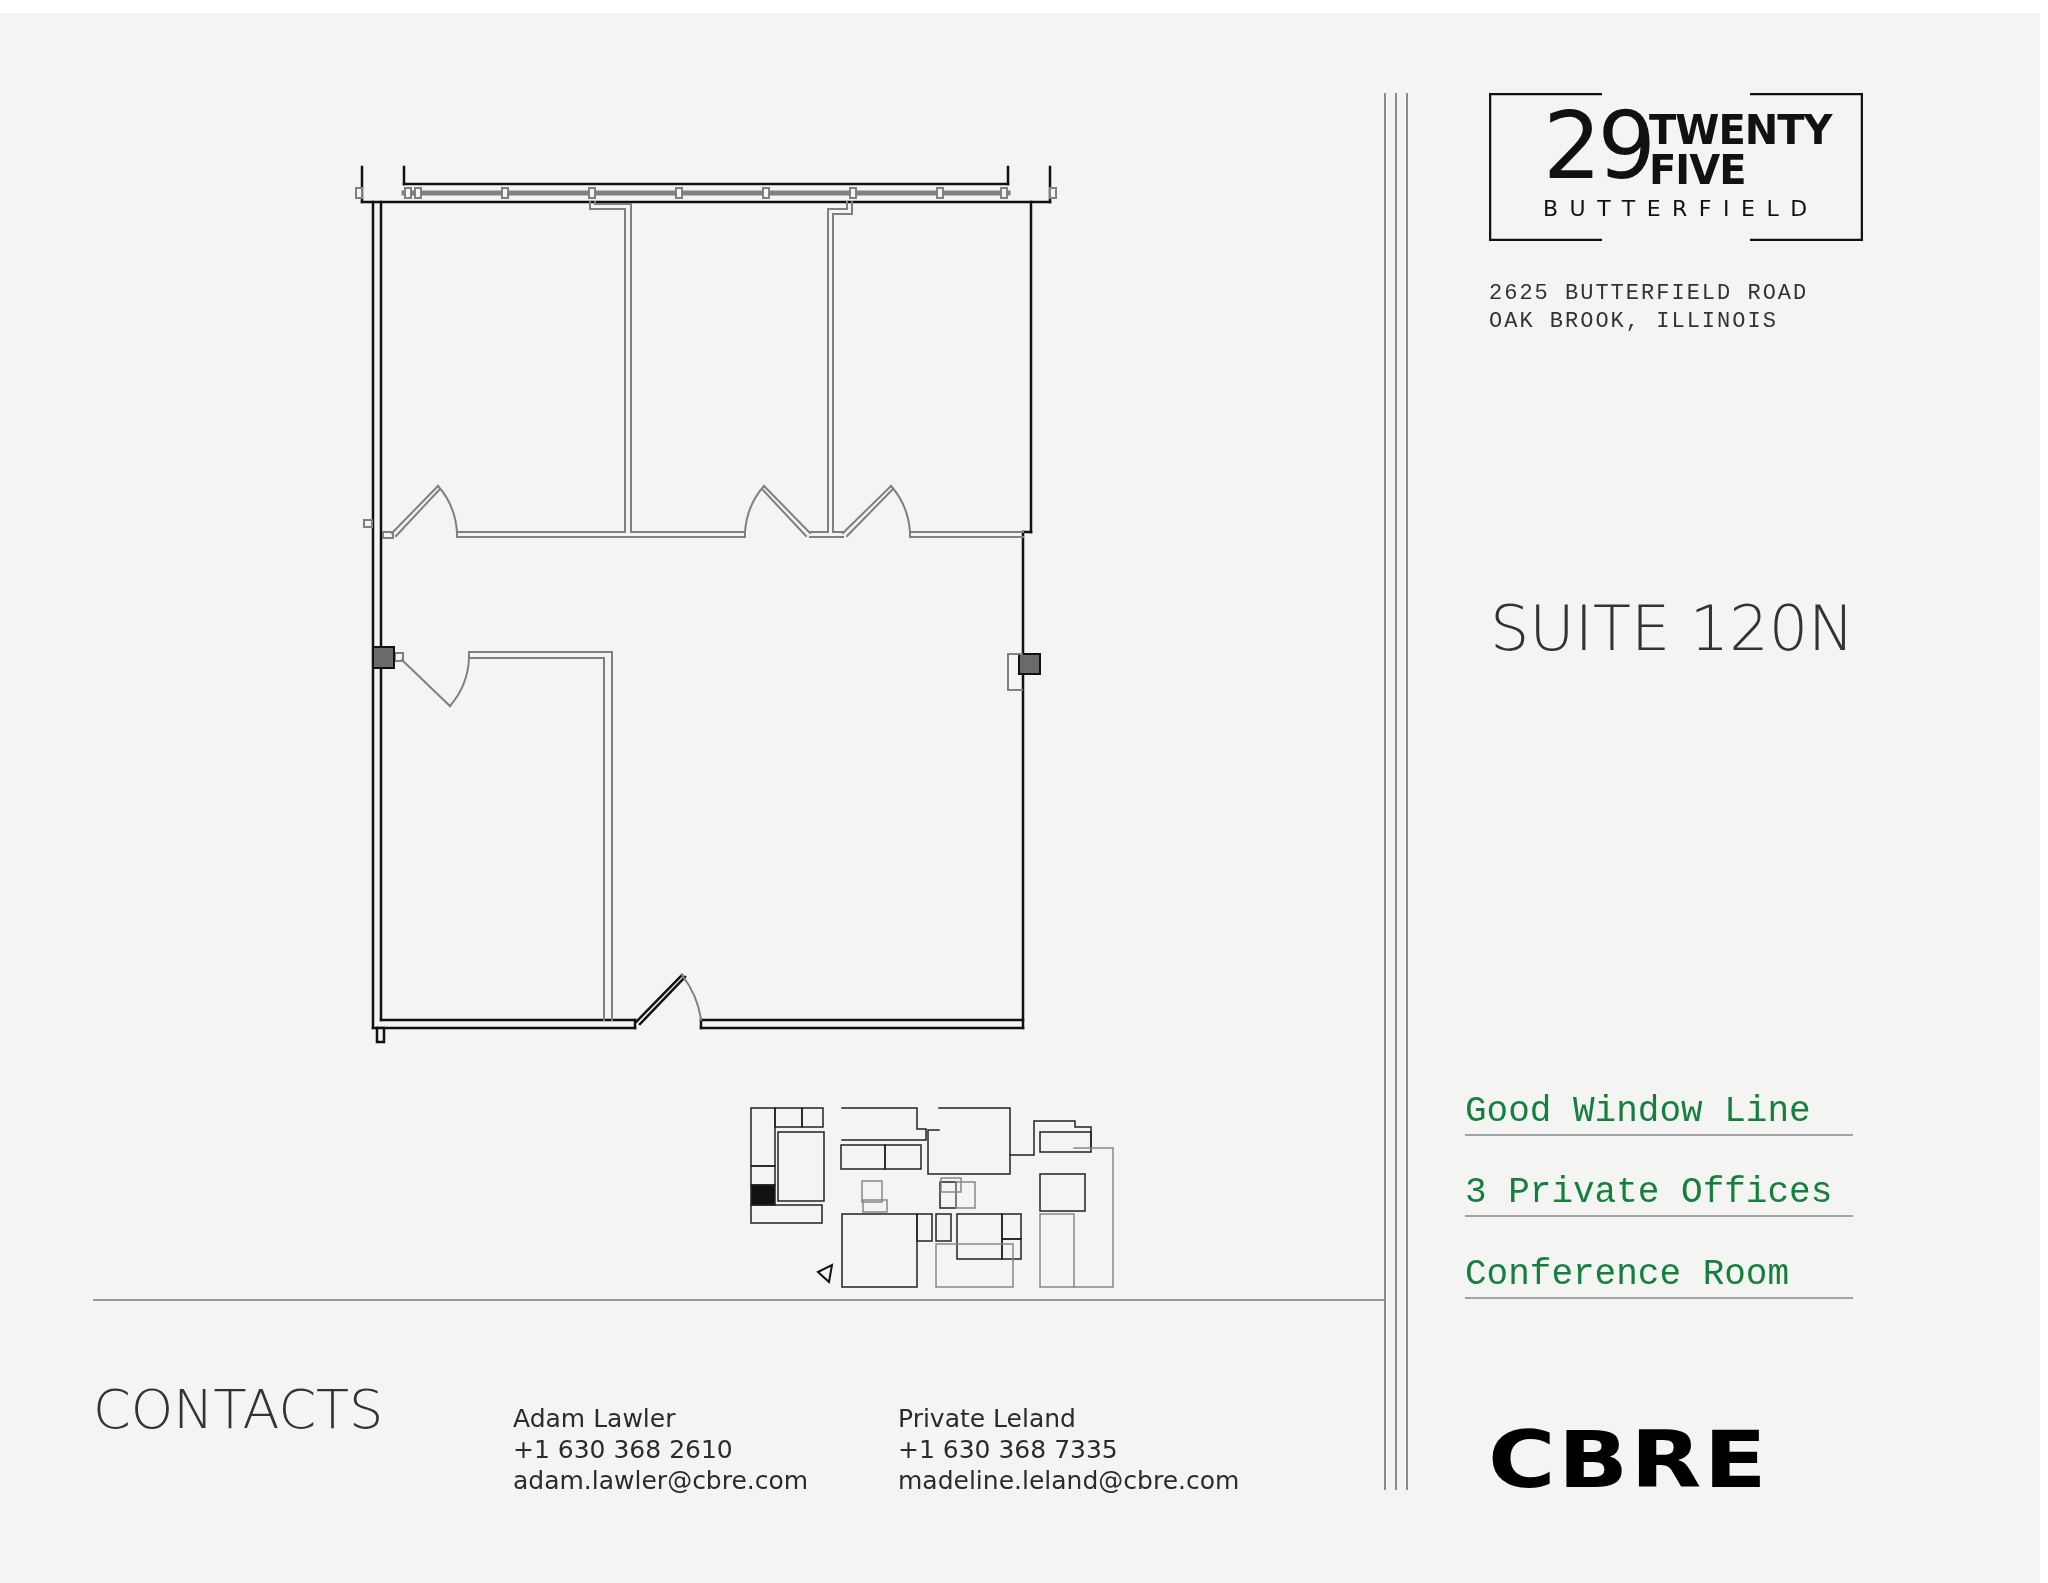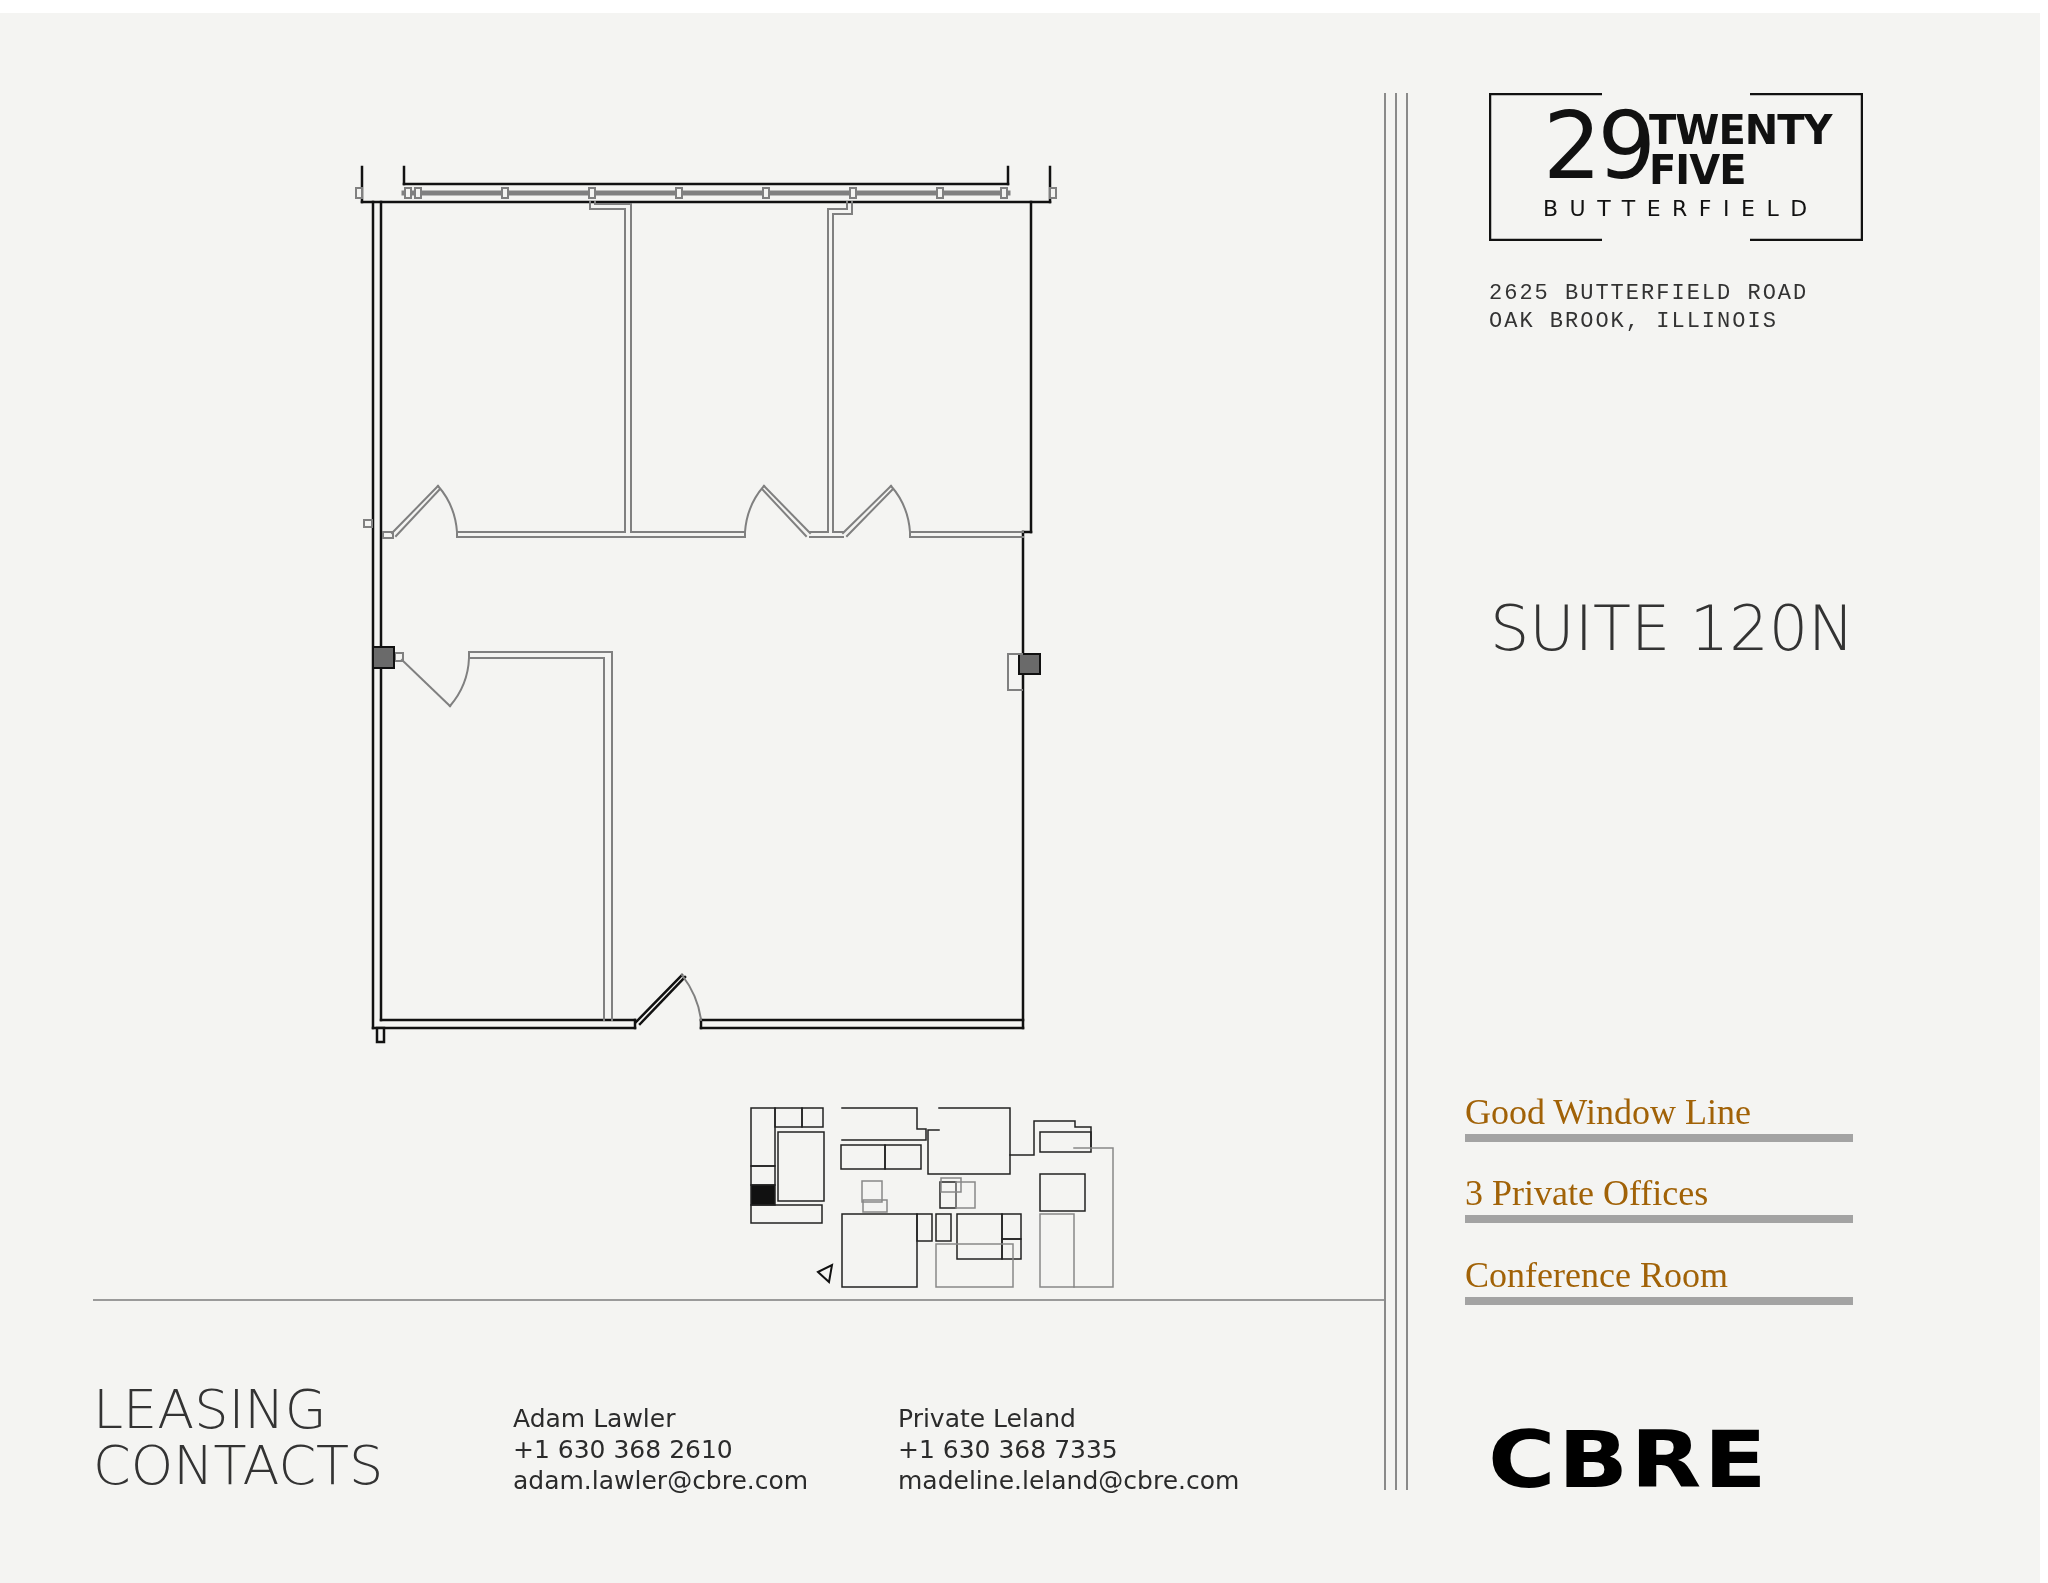--- a/index.html
+++ b/index.html
@@ -18,22 +18,22 @@
   .logo-five { position:absolute; left:160px; top:58px; font-size:40px; line-height:38px; font-weight:700;
                color:#111; font-family:"DejaVu Sans", sans-serif; letter-spacing:-1px; }
   .logo-butterfield { position:absolute; left:54px; top:104px; font-size:22px; line-height:24px;
                       letter-spacing:11.5px; color:#111; font-family:"DejaVu Sans", sans-serif; }
 
   .address { position:absolute; left:1489px; top:280px; font-size:22px; line-height:28px;
              letter-spacing:2px; color:#333; font-family:Liberation Mono, monospace; font-weight:300; }
   .suite { position:absolute; left:1490px; top:592px; font-size:62px; line-height:74px; color:#333;
            font-family:"DejaVu Sans", sans-serif; font-weight:300; letter-spacing:0px; }
 
-  .feature { position:absolute; left:1465px; width:388px; border-bottom:8px solid #a3a3a3;
-             font-size:36px; line-height:44px; color:#a16207; font-family:Liberation Serif, serif; }
+  .feature { position:absolute; left:1465px; width:388px; border-bottom:2px solid #a3a3a3;
+             font-size:36px; line-height:44px; color:#15803d; font-family:Liberation Mono, monospace; }
 
   .leasing-title { position:absolute; left:93px; top:1382px; font-size:54px; line-height:56px;
                    color:#333; font-family:"DejaVu Sans", sans-serif; font-weight:300; letter-spacing:0px; }
   .contact { position:absolute; font-size:25px; line-height:31px; color:#2b2b2b;
              font-family:"DejaVu Sans", sans-serif; }
   .contact div { white-space:nowrap; }
 
   .cbre { position:absolute; left:1488px; top:1424px; font-size:78px; line-height:72px; font-weight:900;
           color:#000; letter-spacing:2px; font-family:"DejaVu Sans", sans-serif; transform:scaleX(1.18);
           transform-origin:left top; }
@@ -203,21 +203,20 @@
 
 <div class="suite">
   <div>SUITE 120N</div>
 </div>
 
 <div class="feature" style="top:1090px;">Good Window Line</div>
 <div class="feature" style="top:1171px;">3 Private Offices</div>
 <div class="feature" style="top:1253px;">Conference Room</div>
 
 <div class="leasing-title">
-  <div>LEASING</div>
   <div>CONTACTS</div>
 </div>
 
 <div class="contact" style="left:513px; top:1403px;">
   <div>Adam Lawler</div>
   <div>+1 630 368 2610</div>
   <div>adam.lawler@cbre.com</div>
 </div>
 
 <div class="contact" style="left:898px; top:1403px;">

